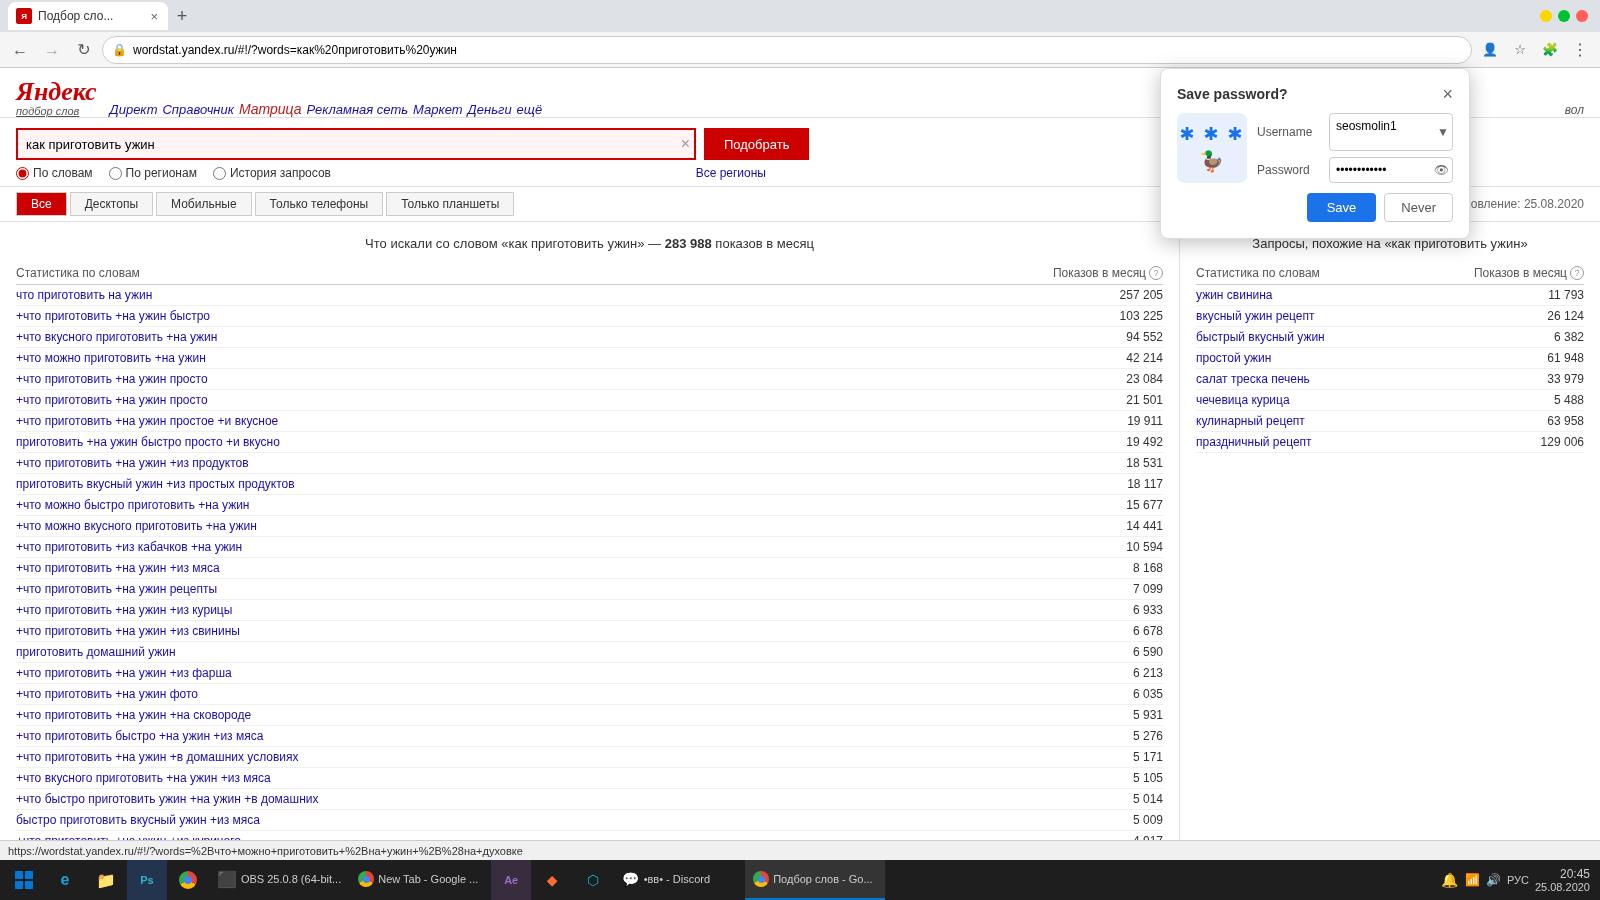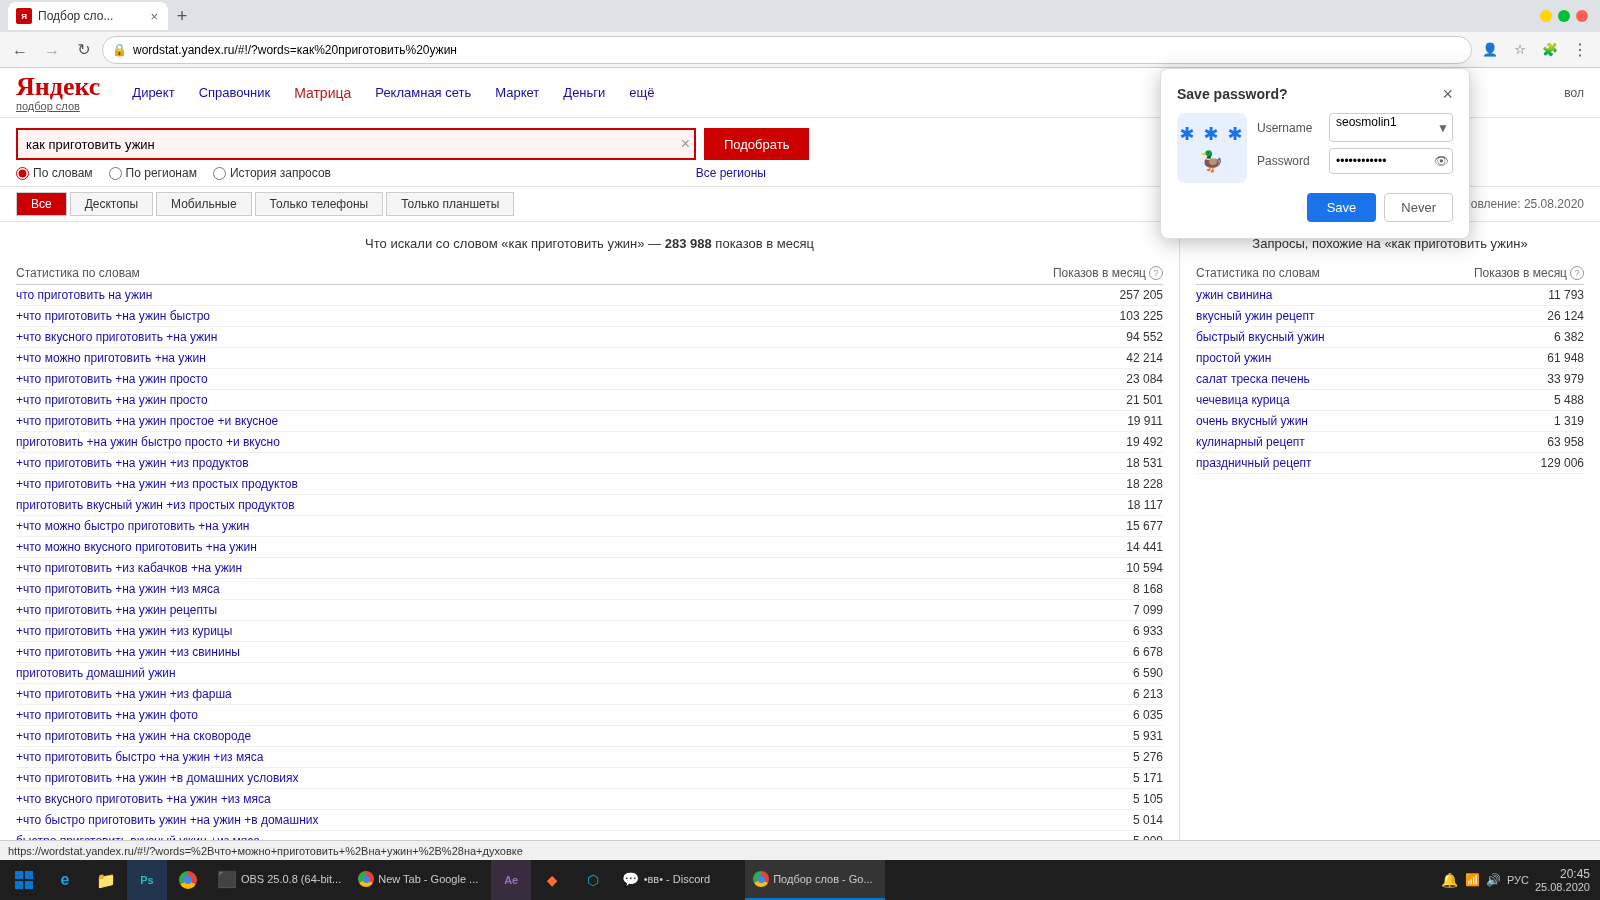--- a/index.html
+++ b/index.html
@@ -35,21 +35,21 @@
   <div style="display:flex;gap:2px;align-items:center;">
     <button style="width:28px;height:28px;border:none;background:transparent;cursor:pointer;border-radius:50%;color:#555;font-size:13px;display:flex;align-items:center;justify-content:center;">👤</button>
     <button style="width:28px;height:28px;border:none;background:transparent;cursor:pointer;border-radius:50%;color:#555;font-size:13px;display:flex;align-items:center;justify-content:center;">☆</button>
     <button style="width:28px;height:28px;border:none;background:transparent;cursor:pointer;border-radius:50%;color:#555;font-size:13px;display:flex;align-items:center;justify-content:center;">🧩</button>
     <button style="width:28px;height:28px;border:none;background:transparent;cursor:pointer;border-radius:50%;color:#555;font-size:16px;display:flex;align-items:center;justify-content:center;">⋮</button>
   </div>
 </div>
 
 <div style="background:#fff;height:calc(900px - 108px);overflow:hidden;position:relative;">
 
-  <div style="display:flex;align-items:center;height:50px;padding:0 16px;border-bottom:1px solid #e0e0e0;gap:24px;">
+  <div style="display:flex;align-items:flex-end;height:50px;padding:0 16px;border-bottom:1px solid #e0e0e0;gap:5px;font-style:italic;">
     <div style="display:flex;flex-direction:column;margin-right:8px;">
       <span style="font-size:26px;font-weight:bold;color:#cc0000;font-family:serif;line-height:1;">Яндекс</span>
       <a style="font-size:11px;color:#555;text-decoration:underline;cursor:pointer;">подбор слов</a>
     </div>
     <a style="font-size:13px;color:#1a0dab;text-decoration:none;cursor:pointer;">Директ</a>
     <a style="font-size:13px;color:#1a0dab;text-decoration:none;cursor:pointer;">Справочник</a>
     <a style="font-size:14px;color:#b91c1c;text-decoration:none;cursor:pointer;">Матрица</a>
     <a style="font-size:13px;color:#1a0dab;text-decoration:none;cursor:pointer;">Рекламная сеть</a>
     <a style="font-size:13px;color:#1a0dab;text-decoration:none;cursor:pointer;">Маркет</a>
     <a style="font-size:13px;color:#1a0dab;text-decoration:none;cursor:pointer;">Деньги</a>
@@ -139,24 +139,20 @@
     </div>
           <div style="display: flex; justify-content: space-between; align-items: center; padding: 3px 0px; border-bottom: 1px solid rgb(240, 240, 240);">
       <a style="color:#1a0dab;text-decoration:none;font-size:12px;cursor:pointer;">приготовить +на ужин быстро просто +и вкусно</a>
       <span style="font-size:12px;color:#333;white-space:nowrap;margin-left:8px;">19 492</span>
     </div>
           <div style="display: flex; justify-content: space-between; align-items: center; padding: 3px 0px; border-bottom: 1px solid rgb(240, 240, 240);">
       <a style="color:#1a0dab;text-decoration:none;font-size:12px;cursor:pointer;">+что приготовить +на ужин +из продуктов</a>
       <span style="font-size:12px;color:#333;white-space:nowrap;margin-left:8px;">18 531</span>
     </div>
           <div style="display: flex; justify-content: space-between; align-items: center; padding: 3px 0px; border-bottom: 1px solid rgb(240, 240, 240);">
-      <a style="color:#1a0dab;text-decoration:none;font-size:12px;cursor:pointer;">+что приготовить +на ужин +из простых продуктов</a>
-      <span style="font-size:12px;color:#333;white-space:nowrap;margin-left:8px;">18 228</span>
-    </div>
-          <div style="display: flex; justify-content: space-between; align-items: center; padding: 3px 0px; border-bottom: 1px solid rgb(240, 240, 240);">
       <a style="color:#1a0dab;text-decoration:none;font-size:12px;cursor:pointer;">приготовить вкусный ужин +из простых продуктов</a>
       <span style="font-size:12px;color:#333;white-space:nowrap;margin-left:8px;">18 117</span>
     </div>
           <div style="display: flex; justify-content: space-between; align-items: center; padding: 3px 0px; border-bottom: 1px solid rgb(240, 240, 240);">
       <a style="color:#1a0dab;text-decoration:none;font-size:12px;cursor:pointer;">+что можно быстро приготовить +на ужин</a>
       <span style="font-size:12px;color:#333;white-space:nowrap;margin-left:8px;">15 677</span>
     </div>
           <div style="display: flex; justify-content: space-between; align-items: center; padding: 3px 0px; border-bottom: 1px solid rgb(240, 240, 240);">
       <a style="color:#1a0dab;text-decoration:none;font-size:12px;cursor:pointer;">+что можно вкусного приготовить +на ужин</a>
       <span style="font-size:12px;color:#333;white-space:nowrap;margin-left:8px;">14 441</span>
@@ -254,24 +250,20 @@
     </div>
           <div style="display: flex; justify-content: space-between; align-items: center; padding: 3px 0px; border-bottom: 1px solid rgb(240, 240, 240);">
       <a style="color:#1a0dab;text-decoration:none;font-size:12px;cursor:pointer;">салат треска печень</a>
       <span style="font-size:12px;color:#333;white-space:nowrap;margin-left:8px;">33 979</span>
     </div>
           <div style="display: flex; justify-content: space-between; align-items: center; padding: 3px 0px; border-bottom: 1px solid rgb(240, 240, 240);">
       <a style="color:#1a0dab;text-decoration:none;font-size:12px;cursor:pointer;">чечевица курица</a>
       <span style="font-size:12px;color:#333;white-space:nowrap;margin-left:8px;">5 488</span>
     </div>
           <div style="display: flex; justify-content: space-between; align-items: center; padding: 3px 0px; border-bottom: 1px solid rgb(240, 240, 240);">
-      <a style="color:#1a0dab;text-decoration:none;font-size:12px;cursor:pointer;">очень вкусный ужин</a>
-      <span style="font-size:12px;color:#333;white-space:nowrap;margin-left:8px;">1 319</span>
-    </div>
-          <div style="display: flex; justify-content: space-between; align-items: center; padding: 3px 0px; border-bottom: 1px solid rgb(240, 240, 240);">
       <a style="color:#1a0dab;text-decoration:none;font-size:12px;cursor:pointer;">кулинарный рецепт</a>
       <span style="font-size:12px;color:#333;white-space:nowrap;margin-left:8px;">63 958</span>
     </div>
           <div style="display: flex; justify-content: space-between; align-items: center; padding: 3px 0px; border-bottom: 1px solid rgb(240, 240, 240);">
       <a style="color:#1a0dab;text-decoration:none;font-size:12px;cursor:pointer;">праздничный рецепт</a>
       <span style="font-size:12px;color:#333;white-space:nowrap;margin-left:8px;">129 006</span>
     </div>
         </div>
     </div>
 
@@ -286,21 +278,21 @@
   </div>
   <div style="display:flex;gap:10px;margin-bottom:10px;">
     <div style="width:70px;height:70px;background:#e8f0fe;border-radius:8px;display:flex;flex-direction:column;align-items:center;justify-content:center;flex-shrink:0;">
       <span style="color:#1a73e8;font-size:18px;letter-spacing:2px;">✱ ✱ ✱</span>
       <span style="font-size:20px;margin-top:4px;">🦆</span>
     </div>
     <div style="flex:1;">
       <div style="display:flex;align-items:center;margin-bottom:6px;">
         <span style="width:72px;font-size:12px;color:#555;">Username</span>
         <div style="flex:1;position:relative;">
-          <input style="width: 100%; height: 29px; border: 1px solid rgb(204, 204, 204); padding: 0px 24px 12px 6px; font-size: 12px; border-radius: 4px;" value="seosmolin1">
+          <input style="width: 100%; height: 38px; border: 1px solid rgb(204, 204, 204); padding: 0px 24px 12px 6px; font-size: 12px; border-radius: 4px;" value="seosmolin1">
           <span style="position:absolute;right:4px;top:50%;transform:translateY(-50%);cursor:pointer;color:#666;font-size:12px;">▼</span>
         </div>
       </div>
       <div style="display:flex;align-items:center;">
         <span style="width:72px;font-size:12px;color:#555;">Password</span>
         <div style="flex:1;position:relative;">
           <input type="password" style="width: 100%; height: 26px; border: 1px solid rgb(204, 204, 204); padding: 0px 24px 0px 6px; font-size: 12px; border-radius: 4px;" value="testpassword">
           <span style="position:absolute;right:4px;top:50%;transform:translateY(-50%);cursor:pointer;color:#666;font-size:12px;">👁</span>
         </div>
       </div>

